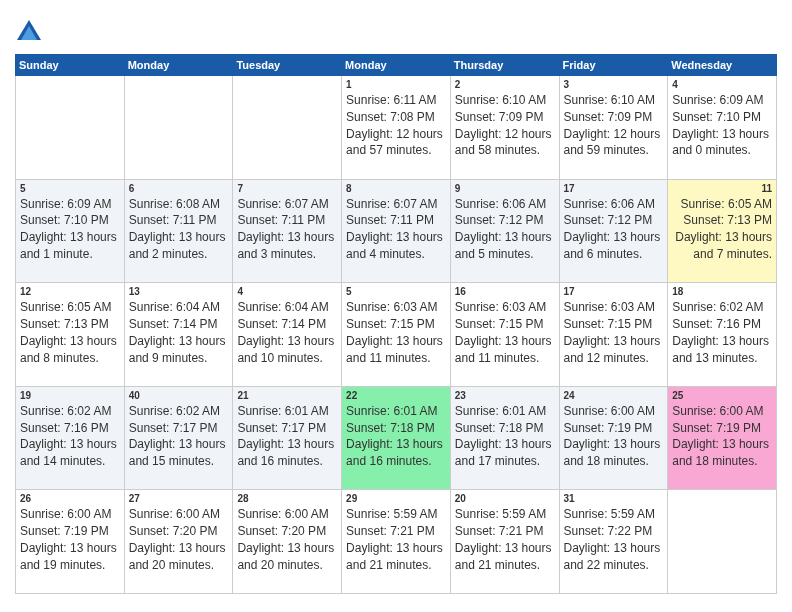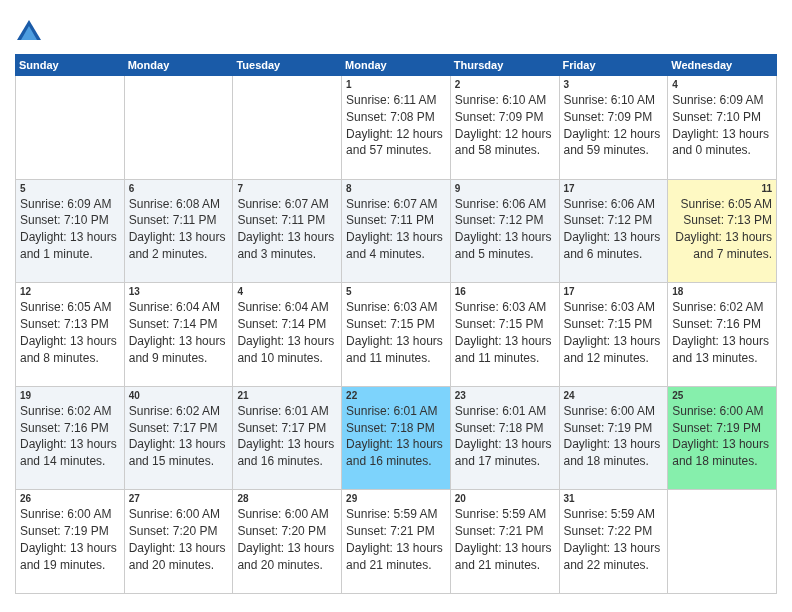--- a/index.html
+++ b/index.html
@@ -265,39 +265,39 @@
             <div class="day-info" style="white-space: pre-line;">Sunrise: 6:02 AM
 Sunset: 7:17 PM
 Daylight: 13 hours and 15 minutes.</div>
           </td>
           <td style="background: rgb(240, 244, 248);">
             <span class="day-number">21</span>
             <div class="day-info" style="white-space: pre-line;">Sunrise: 6:01 AM
 Sunset: 7:17 PM
 Daylight: 13 hours and 16 minutes.</div>
           </td>
-          <td style="background: #7dd3fc;">
+          <td style="background: #86efac;">
             <span class="day-number">22</span>
             <div class="day-info" style="white-space: pre-line;">Sunrise: 6:01 AM
 Sunset: 7:18 PM
 Daylight: 13 hours and 16 minutes.</div>
           </td>
           <td style="background: rgb(240, 244, 248);">
             <span class="day-number">23</span>
             <div class="day-info" style="white-space: pre-line;">Sunrise: 6:01 AM
 Sunset: 7:18 PM
 Daylight: 13 hours and 17 minutes.</div>
           </td>
           <td style="background: rgb(240, 244, 248);">
             <span class="day-number">24</span>
             <div class="day-info" style="white-space: pre-line;">Sunrise: 6:00 AM
 Sunset: 7:19 PM
 Daylight: 13 hours and 18 minutes.</div>
           </td>
-          <td style="background: #86efac;">
+          <td style="background: #f9a8d4;">
             <span class="day-number">25</span>
             <div class="day-info" style="white-space: pre-line;">Sunrise: 6:00 AM
 Sunset: 7:19 PM
 Daylight: 13 hours and 18 minutes.</div>
           </td>
         </tr>
         <tr>
           <td>
             <span class="day-number">26</span>
             <div class="day-info" style="white-space: pre-line;">Sunrise: 6:00 AM

